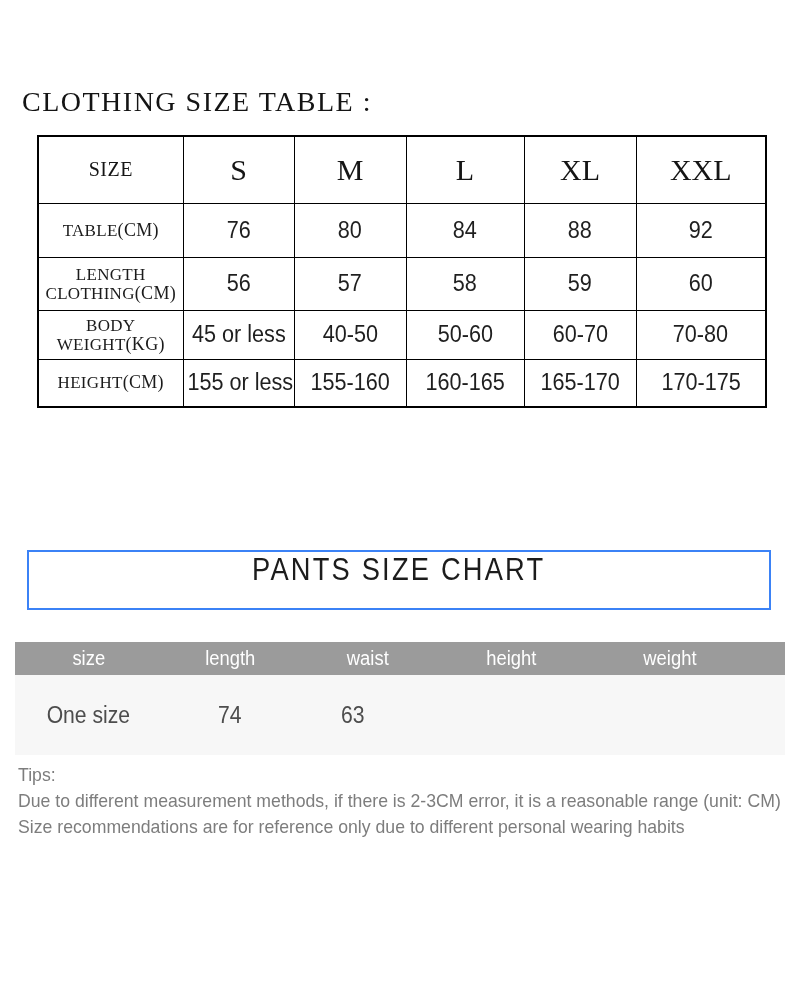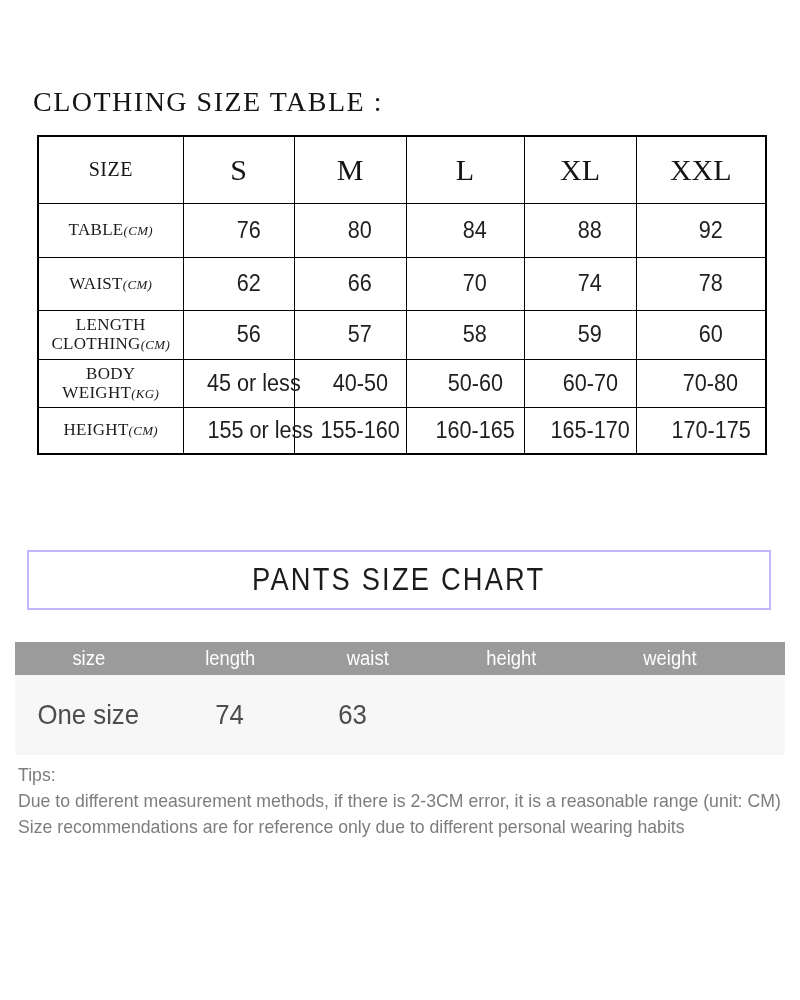--- a/index.html
+++ b/index.html
@@ -3,21 +3,21 @@
 <meta charset="utf-8">
 <style>
   html,body{margin:0;padding:0;}
   body{
     width:800px;height:1000px;position:relative;background:#ffffff;
     font-family:"Liberation Sans",sans-serif;overflow:hidden;
   }
 
   
   .clothing-title{
-    position:absolute;left:33px;top:86px;margin:0;
+    position:absolute;left:22px;top:86px;margin:0;
     font-family:"Liberation Serif",serif;font-weight:400;
     font-size:28px;letter-spacing:1.5px;color:#141414;white-space:nowrap;
   }
   table.ct{
     position:absolute;left:37px;top:135px;width:728px;
     border-collapse:collapse;table-layout:fixed;
     border:2px solid #000;
   }
   table.ct td,table.ct th{
     border:1px solid #000;text-align:center;vertical-align:middle;
@@ -35,48 +35,47 @@
   .ct .col-l{width:118px;}
   .ct .col-xl{width:112px;}
   .ct .col-xxl{width:130px;}
   .ct th{font-family:"Liberation Serif",serif;font-weight:400;color:#151515;}
   .ct th.size-head{font-size:20px;letter-spacing:0.5px;}
   .ct th.letter-head{font-size:30px;}
   .ct td.rowlabel{
     font-family:"Liberation Serif",serif;font-size:17px;color:#1b1b1b;
     line-height:19px;letter-spacing:0.3px;
   }
-  .ct td.rowlabel .unit{font-size:13px;font-style:italic;}
+  .ct td.rowlabel .unit{font-size:18px;}
   .ct td.val{
     font-family:"Liberation Sans",sans-serif;font-size:23px;color:#1f1f1f;
     white-space:nowrap;
-    padding-left:20px;
   }
   .ct td.val .sq{display:inline-block;transform:scaleX(0.94);}
 
   
   .pants-box{
     position:absolute;left:27px;top:550px;width:740px;height:56px;
-    border:2px solid #c4b5fd;display:flex;align-items:center;justify-content:center;
+    border:2px solid #3b82f6;display:flex;align-items:flex-start;justify-content:center;
   }
   .pants-box span{
     display:inline-block;transform:scaleX(0.88);
     font-size:31px;letter-spacing:2.5px;color:#1c1c1c;white-space:nowrap;
   }
   .pants-grid{position:absolute;left:15px;top:642px;width:770px;}
   .pg-row{
     display:grid;grid-template-columns:19.1% 17.6% 18.2% 19.2% 25.9%;
     align-items:center;
   }
   .pg-head{height:33px;background:#9b9b9b;}
   .pg-body{height:80px;background:#f7f7f7;}
   .pg-cell{text-align:center;white-space:nowrap;}
   .pg-cell:last-child{padding-right:30px;}
   .pg-head .pg-cell{color:#ffffff;font-size:20px;}
-  .pg-body .pg-cell{color:#4d4d4d;font-size:28px;}
+  .pg-body .pg-cell{color:#4d4d4d;font-size:23px;}
   .pg-cell span{display:inline-block;transform:scaleX(0.92);}
 
   
   .tips{
     position:absolute;left:18px;top:762px;color:#7d7d7d;font-size:19px;
     line-height:26px;
   }
   .tips div{white-space:nowrap;}
   .tips span{display:inline-block;transform:scaleX(0.93);transform-origin:left center;}
 </style>
@@ -105,30 +104,20 @@
   </tr>
   <tr>
     <td class="rowlabel">
       <div><span>TABLE</span><span class="unit">(CM)</span></div>
     </td>
     <td class="val"><span class="sq">76</span></td>
     <td class="val"><span class="sq">80</span></td>
     <td class="val"><span class="sq">84</span></td>
     <td class="val"><span class="sq">88</span></td>
     <td class="val"><span class="sq">92</span></td>
-  </tr>
-  <tr>
-    <td class="rowlabel">
-      <div><span>WAIST</span><span class="unit">(CM)</span></div>
-    </td>
-    <td class="val"><span class="sq">62</span></td>
-    <td class="val"><span class="sq">66</span></td>
-    <td class="val"><span class="sq">70</span></td>
-    <td class="val"><span class="sq">74</span></td>
-    <td class="val"><span class="sq">78</span></td>
   </tr>
   <tr>
     <td class="rowlabel">
       <div><span>LENGTH</span></div>
       <div><span>CLOTHING</span><span class="unit">(CM)</span></div>
     </td>
     <td class="val"><span class="sq">56</span></td>
     <td class="val"><span class="sq">57</span></td>
     <td class="val"><span class="sq">58</span></td>
     <td class="val"><span class="sq">59</span></td>

